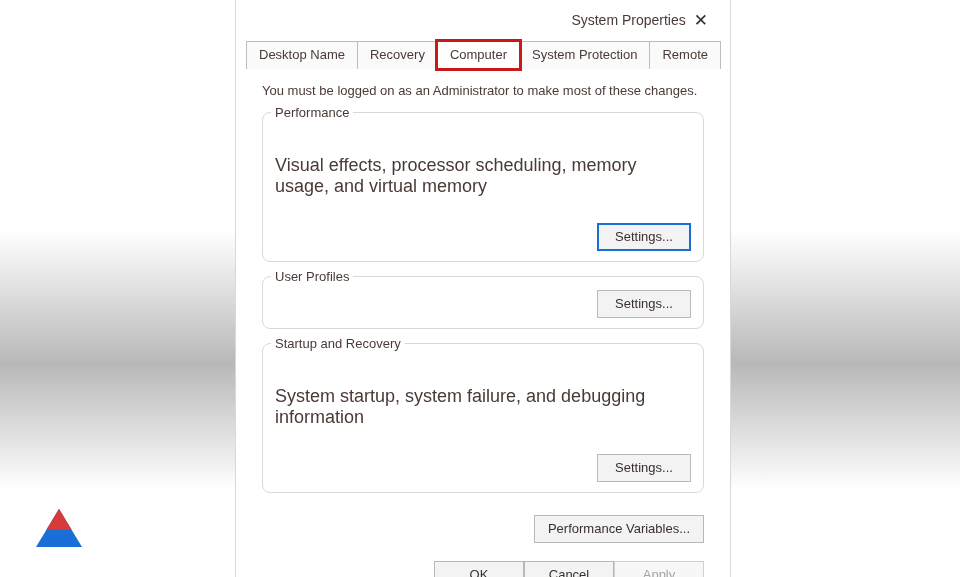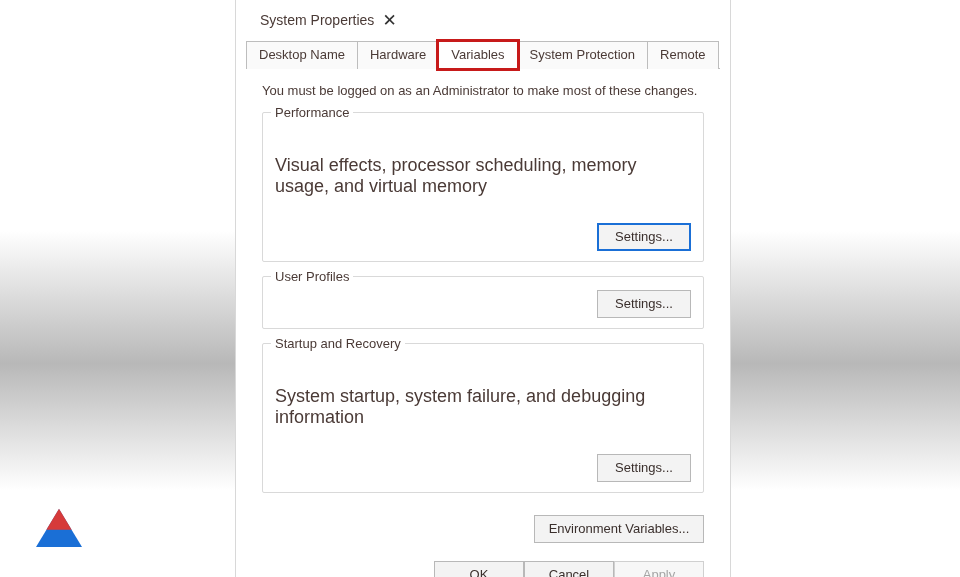--- a/index.html
+++ b/index.html
@@ -19,21 +19,21 @@
       width: 496px;
       height: 577px;
       background: #ffffff;
       border-left: 1px solid #d8d8d8;
       border-right: 1px solid #d8d8d8;
     }
     .titlebar {
       height: 40px;
       display: flex;
       align-items: center;
-      justify-content: flex-start;
+      justify-content: flex-end;
       padding: 0 14px 0 24px;
       color: #4a3a36;
       font-size: 14px;
     }
     .close-x {
       font-size: 17px;
       font-weight: 300;
       color: #333;
       padding: 2px 8px;
       cursor: default;
@@ -68,21 +68,21 @@
     .tabbody {
       padding: 14px 16px 8px;
     }
     .note {
       color: #4a3a36;
       margin-bottom: 14px;
       font-size: 13px;
     }
     .group {
       border: 1px solid #d9d9d9;
-      border-radius: 2px;
+      border-radius: 8px;
       padding: 6px 12px 10px;
       margin-bottom: 14px;
       position: relative;
     }
     .group-title {
       position: relative;
       top: -14px;
       background: #fff;
       display: inline-block;
       padding: 0 4px;
@@ -169,22 +169,22 @@
 
 <div class="window">
   <div class="titlebar">
     <span>System Properties</span>
     <span class="close-x">✕</span>
   </div>
 
   <div class="tabs-wrap">
     <div class="tabs">
       <div class="tab">Desktop Name</div>
-      <div class="tab">Hardware</div>
-      <div class="tab active tab-highlight">Variables</div>
+      <div class="tab">Recovery</div>
+      <div class="tab active tab-highlight">Computer</div>
       <div class="tab">System Protection</div>
       <div class="tab">Remote</div>
     </div>
 
     <div class="tabbody">
       <div class="note">You must be logged on as an Administrator to make most of these changes.</div>
 
       <fieldset class="group">
         <span class="group-title">Performance</span>
         <div class="group-body">
@@ -209,21 +209,21 @@
         <div class="group-body">
           <div class="group-desc">System startup, system failure, and debugging information</div>
           <div class="btnrow">
             <button class="btn">Settings...</button>
           </div>
         </div>
       </fieldset>
     </div>
 
     <div class="env-row">
-      <button class="btn" style="min-width:170px">Environment Variables...</button>
+      <button class="btn" style="min-width:170px">Performance Variables...</button>
     </div>
 
     <div class="dialog-btns">
       <button class="btn">OK</button>
       <button class="btn">Cancel</button>
       <button class="btn disabled">Apply</button>
     </div>
   </div>
 </div>
 

